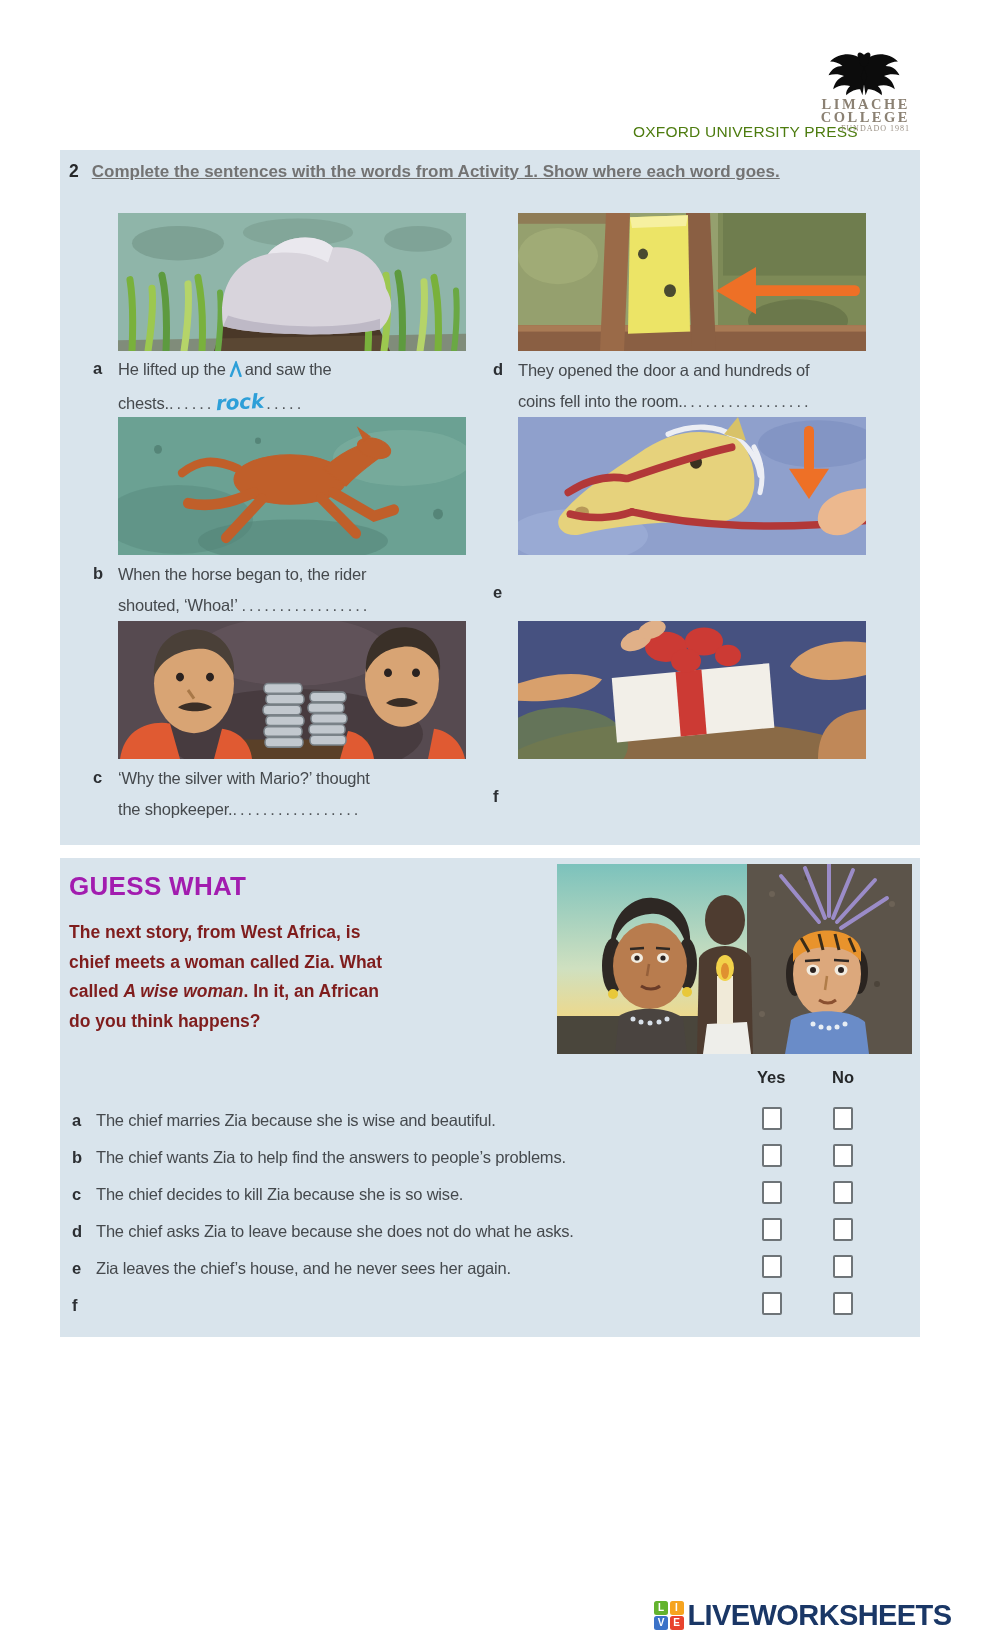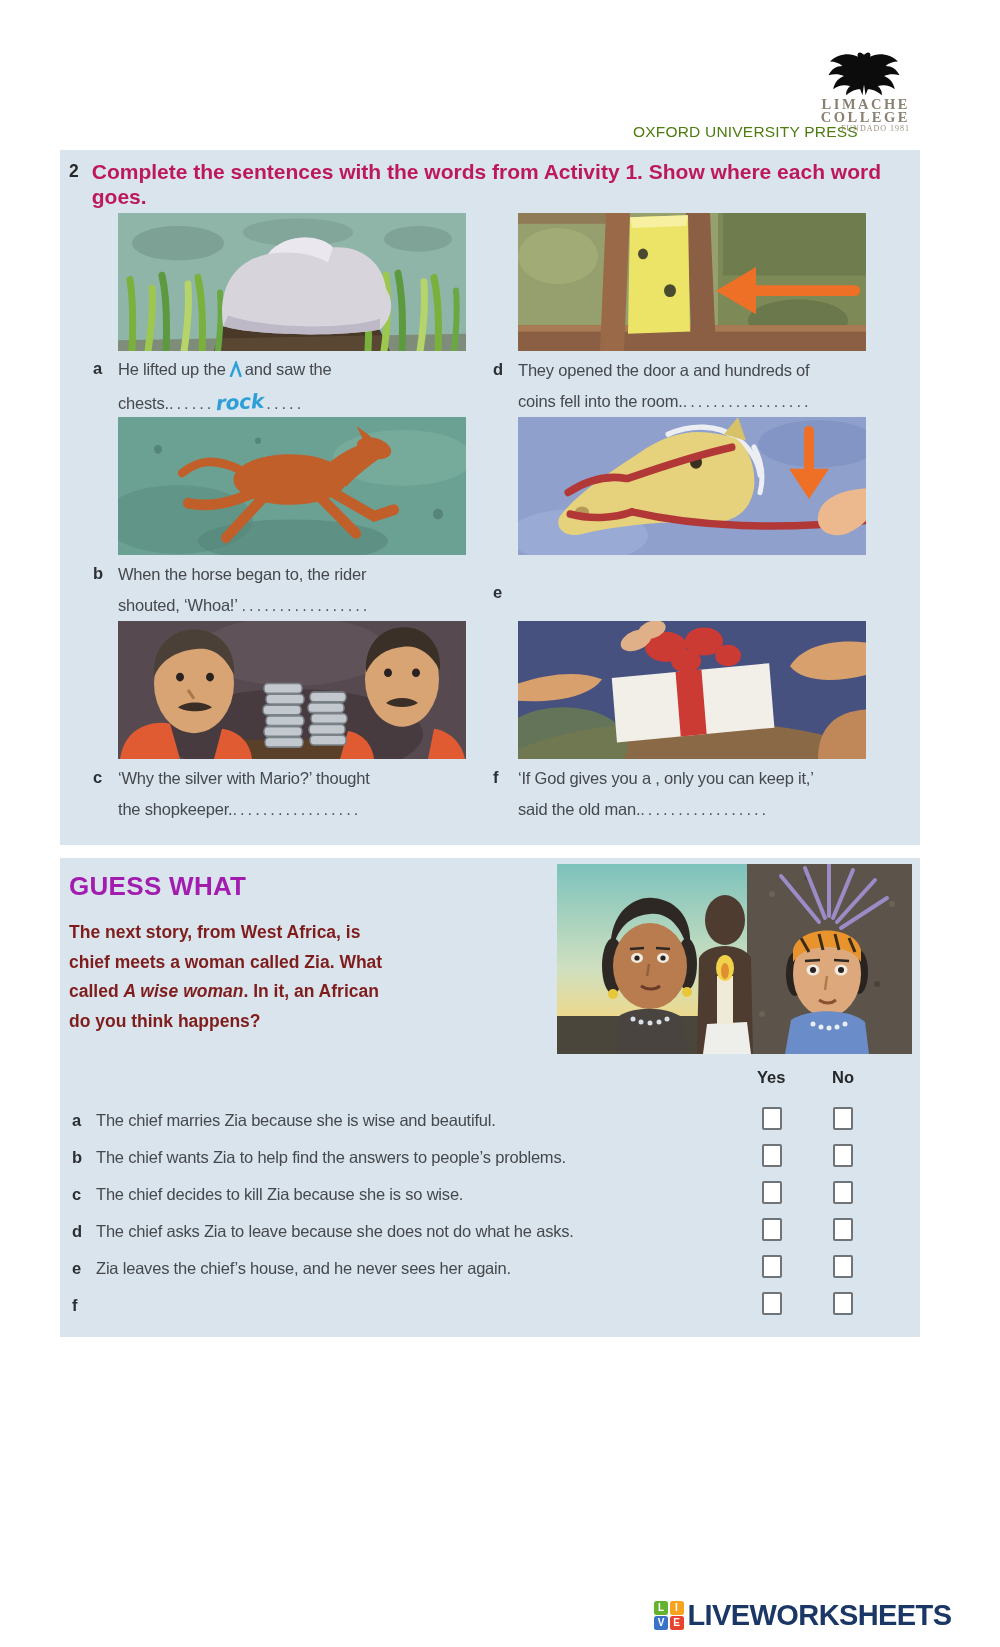--- a/index.html
+++ b/index.html
@@ -28,21 +28,21 @@
   }
 
   
   .panel { position:absolute; left:60px; width:860px; background:#d9e4ec; }
   .activity-panel { top:150px; height:695px; }
   .guess-panel { top:858px; height:479px; }
 
   
   .instr { display:flex; gap:13px; padding:9px 30px 0 9px; }
   .instr-num { font-weight:bold; font-size:17.5px; color:#26282a; line-height:25px; }
-  .instr-text { font-weight:bold; font-size:21px; color:#be185d; line-height:25px; max-width:790px; }
+  .instr-text { font-weight:bold; font-size:17px; color:#737373; line-height:25px; max-width:790px;text-decoration:underline; }
 
   
   .act-grid {
     position:absolute; top:63px; left:33px;
     display:grid; grid-template-columns:373px 373px; column-gap:27px;
   }
   .cell { height:204px; display:grid; grid-template-columns:25px 348px; }
   .pic { grid-column:2; width:348px; height:138px; display:block; background:#888; }
   .cell-letter { grid-column:1; grid-row:2; font-weight:bold; font-size:16.5px; color:#2c2f33; margin-top:8px; }
   .caplines { grid-column:2; grid-row:2; font-size:16.5px; color:#45494d; line-height:31px; margin-top:3px; letter-spacing:-0.2px; }
@@ -279,24 +279,20 @@
             <ellipse cx="148" cy="24" rx="21" ry="14"></ellipse>
             <ellipse cx="186" cy="19" rx="19" ry="13"></ellipse>
             <ellipse cx="168" cy="37" rx="15" ry="11"></ellipse>
             <ellipse cx="210" cy="32" rx="13" ry="10"></ellipse>
           </g>
           <path d="M0 58 C32 48 62 46 84 54 C72 70 38 76 0 74 Z" fill="#d8a06c"></path>
           <ellipse cx="118" cy="18" rx="16" ry="9" fill="#e0b088" transform="rotate(-20 118 18)"></ellipse>
           <ellipse cx="134" cy="8" rx="14" ry="8" fill="#e0b088" transform="rotate(-15 134 8)"></ellipse>
         </svg>
         <span class="cell-letter">f</span>
-        <div class="caplines">
-          <span>‘If God gives you a , only you can keep it,’</span><br>
-          <span>said the old man.</span><span class="dots">.................</span>
-        </div>
       </div>
 
     </div>
   </section>
 
   <section class="panel guess-panel">
     <div class="gw-heading">GUESS WHAT</div>
 
     <div class="gw-intro">
       <div>The next story, from West Africa, is</div>

